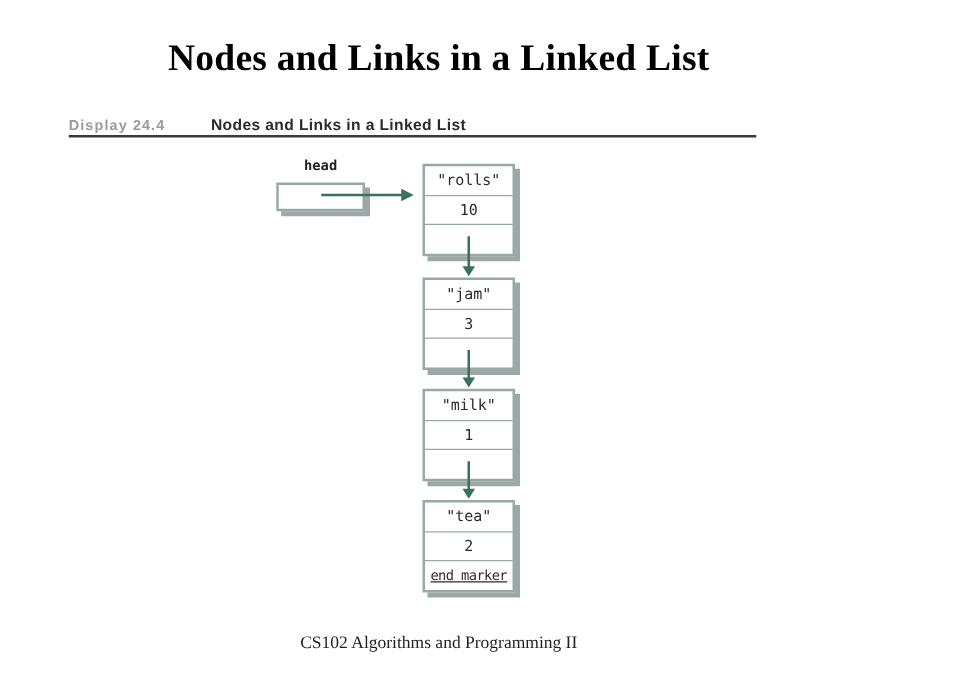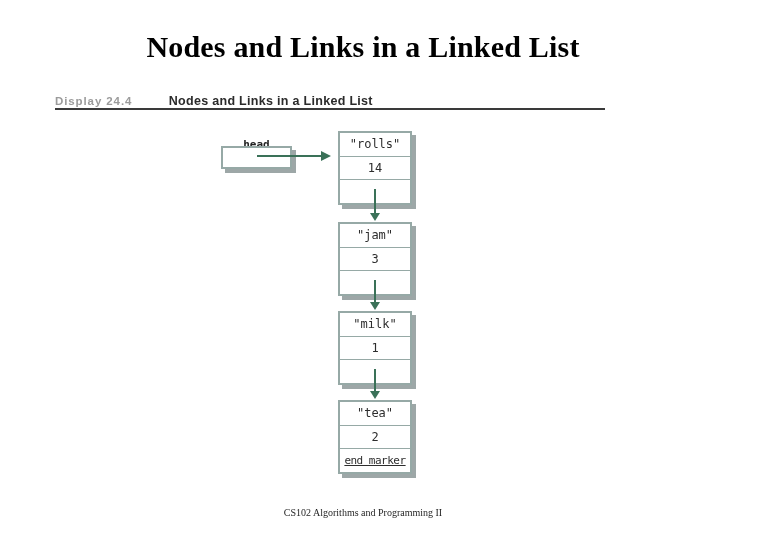--- a/index.html
+++ b/index.html
@@ -3,21 +3,20 @@
 <meta charset="utf-8">
 <style>
   html, body { margin: 0; padding: 0; background: #ffffff; }
   .slide {
     position: relative;
     width: 702px;
     height: 540px;
     background: #ffffff;
     overflow: hidden;
     font-family: "Liberation Sans", sans-serif;
-    padding-left: 24px;
   }
 
   
   .slide-title {
     position: absolute;
     top: 31px; left: 0; right: 0;
     text-align: center;
     font-family: "Liberation Serif", serif;
     font-weight: bold;
     font-size: 30px;
@@ -54,21 +53,20 @@
   
   .head-label {
     position: absolute;
     left: 221px; top: 126px;
     width: 71px;
     text-align: center;
     font-family: "DejaVu Sans Mono", monospace;
     font-size: 11px;
     font-weight: bold;
     color: #222222;
-    margin-top: 12px;
   }
   .head-box {
     position: absolute;
     left: 221px; top: 146px;
     width: 71px; height: 23px;
     box-sizing: border-box;
     border: 2px solid #96a9a6;
     background: #ffffff;
     box-shadow: 4px 4px 0 #9da7a7;
   }
@@ -131,21 +129,21 @@
     border-top: 8px solid #3a7158;
     z-index: 3;
   }
 
   
   .footer-course {
     position: absolute;
     top: 507px; left: 0; right: 0;
     text-align: center;
     font-family: "Liberation Serif", serif;
-    font-size: 10px;
+    font-size: 14px;
     color: #1f1f1f;
   }
   .footer-page {
     position: absolute;
     top: 507px; left: 748px;
     width: 20px;
     font-family: "Liberation Serif", serif;
     font-size: 10px;
     color: #1f1f1f;
   }
@@ -160,21 +158,21 @@
   <div class="fig-header">
     <span class="fig-display-label">Display 24.4</span>
     <span class="fig-caption">Nodes and Links in a Linked List</span>
   </div>
 
   <div class="head-label">head</div>
   <div class="head-box"></div>
 
   <div class="node" style="top:131px">
     <div class="cell">"rolls"</div>
-    <div class="cell">14</div>
+    <div class="cell">10</div>
     <div class="cell"></div>
   </div>
 
   <div class="node" style="top:222px">
     <div class="cell">"jam"</div>
     <div class="cell">3</div>
     <div class="cell"></div>
   </div>
 
   <div class="node" style="top:311px">

